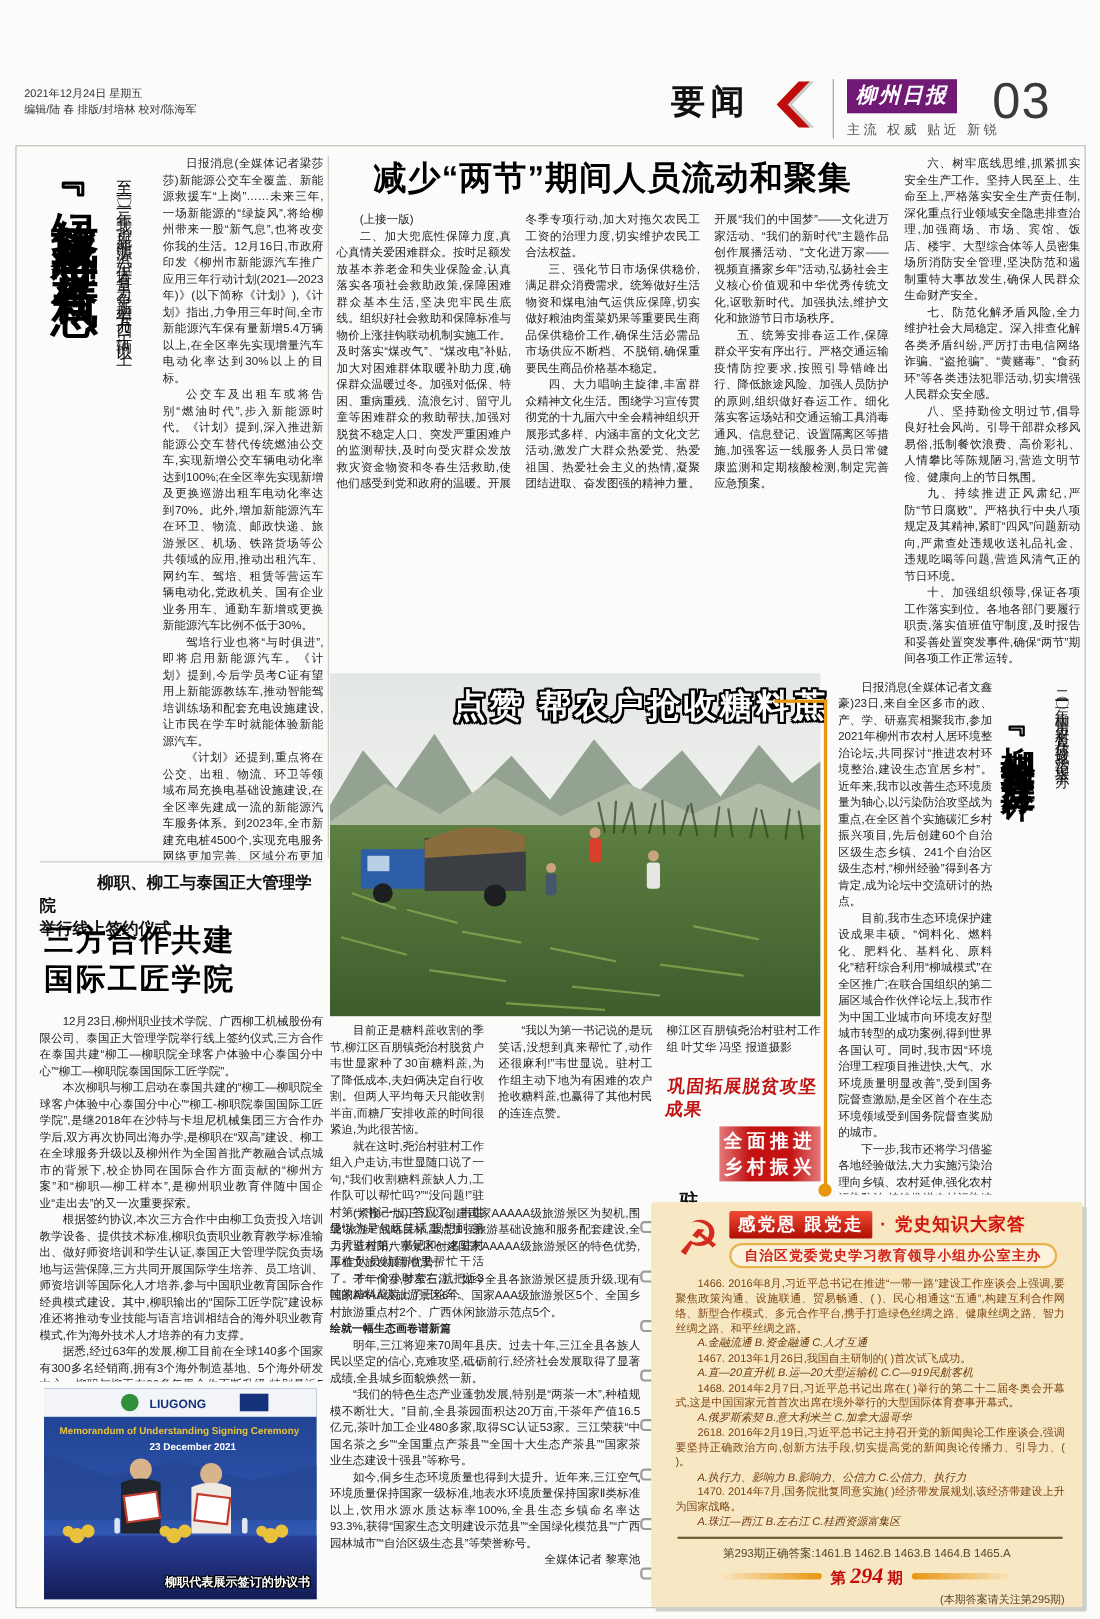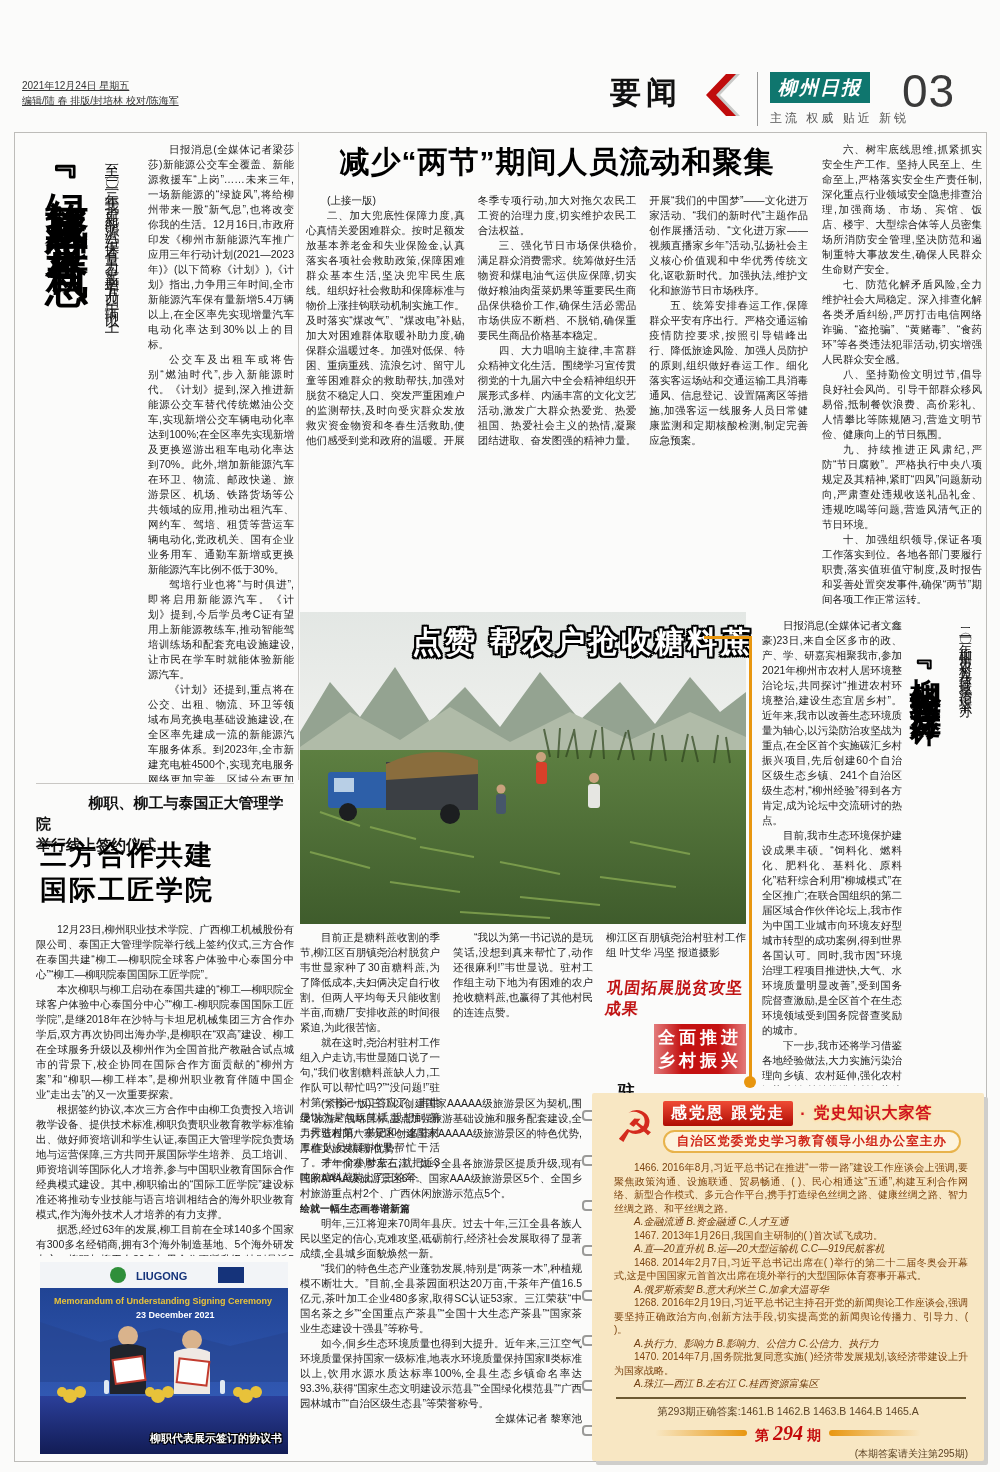--- a/index.html
+++ b/index.html
@@ -3,24 +3,24 @@
 <meta charset="utf-8">
 <style>
   html,body{margin:0;padding:0;background:#e7e6e3;font-family:"Liberation Sans","DejaVu Sans",sans-serif;color:#1c1c1c;}
   .page{position:relative;width:1000px;height:1472px;margin:0 auto;background:#fbfbfa;overflow:hidden;}
   .abs{position:absolute;}
   .vert{writing-mode:vertical-rl;}
   .bodytxt{font-size:10.5px;line-height:15px;text-align:justify;color:#232323;}
   .bodytxt p{margin:0;text-indent:2em;}
   .hl{background:#c9c7c4;}
   
-  .hdr-date{font-size:10px;line-height:15px;color:#333;text-decoration:underline;}
+  .hdr-date{font-size:10px;line-height:15px;color:#333;}
   .hdr-section{font-size:31px;font-weight:bold;letter-spacing:5px;color:#111;}
   .hdr-vline{width:1px;background:#999;}
-  .masthead{background:#0f766e;color:#fff;font-weight:bold;font-style:italic;font-size:19px;text-align:center;line-height:31px;letter-spacing:2px;}
+  .masthead{background:#701a75;color:#fff;font-weight:bold;font-style:italic;font-size:19px;text-align:center;line-height:31px;letter-spacing:2px;}
   .tagline{font-size:12px;color:#555;letter-spacing:3px;}
   .pageno{font-size:46px;color:#3a3a3a;letter-spacing:1px;}
   .frame{border:1px solid #bdbcb9;}
   
   .lh-big{font-size:43px;font-weight:bold;letter-spacing:7px;color:#000;font-family:"Liberation Serif","DejaVu Serif",serif;}
   .lh-sub{font-size:14.5px;letter-spacing:6px;color:#111;}
   
   .c-headline{font-size:30px;font-weight:bold;text-align:center;letter-spacing:1px;color:#000;margin:0 0 10px 0;}
   .cols3{column-count:3;column-gap:13px;height:400px;}
   
@@ -294,21 +294,21 @@
         </div>
       </div>
     </div>
     <div class="q-body" style="padding:8px 16px 0 22px;">
       <p class="q-q">1466. 2016年8月,习近平总书记在推进“一带一路”建设工作座谈会上强调,要聚焦政策沟通、设施联通、贸易畅通、(  )、民心相通这“五通”,构建互利合作网络、新型合作模式、多元合作平台,携手打造绿色丝绸之路、健康丝绸之路、智力丝绸之路、和平丝绸之路。</p>
       <p class="q-opts">A.金融流通      B.资金融通      C.人才互通</p>
       <p class="q-q">1467. 2013年1月26日,我国自主研制的(  )首次试飞成功。</p>
       <p class="q-opts">A.直—20直升机      B.运—20大型运输机      C.C—919民航客机</p>
       <p class="q-q">1468. 2014年2月7日,习近平总书记出席在(  )举行的第二十二届冬奥会开幕式,这是中国国家元首首次出席在境外举行的大型国际体育赛事开幕式。</p>
       <p class="q-opts">A.俄罗斯索契      B.意大利米兰      C.加拿大温哥华</p>
-      <p class="q-q">1268. 2016年2月19日,习近平总书记主持召开党的新闻舆论工作座谈会,强调要坚持正确政治方向,创新方法手段,切实提高党的新闻舆论传播力、引导力、(  )。</p>
+      <p class="q-q">2618. 2016年2月19日,习近平总书记主持召开党的新闻舆论工作座谈会,强调要坚持正确政治方向,创新方法手段,切实提高党的新闻舆论传播力、引导力、(  )。</p>
       <p class="q-opts">A.执行力、影响力      B.影响力、公信力      C.公信力、执行力</p>
       <p class="q-q">1470. 2014年7月,国务院批复同意实施(  )经济带发展规划,该经济带建设上升为国家战略。</p>
       <p class="q-opts">A.珠江—西江      B.左右江      C.桂西资源富集区</p>
     </div>
     <div style="margin:6px 18px 0 24px;border-top:2px solid #6d5a32;"></div>
     <div class="q-ansrow">第293期正确答案:1461.B    1462.B    1463.B    1464.B    1465.A</div>
     <div style="display:flex;align-items:center;justify-content:center;gap:8px;margin-top:3px;">
       <span class="q-issuebar"></span>
       <span class="q-issue">
         <span>第</span>

